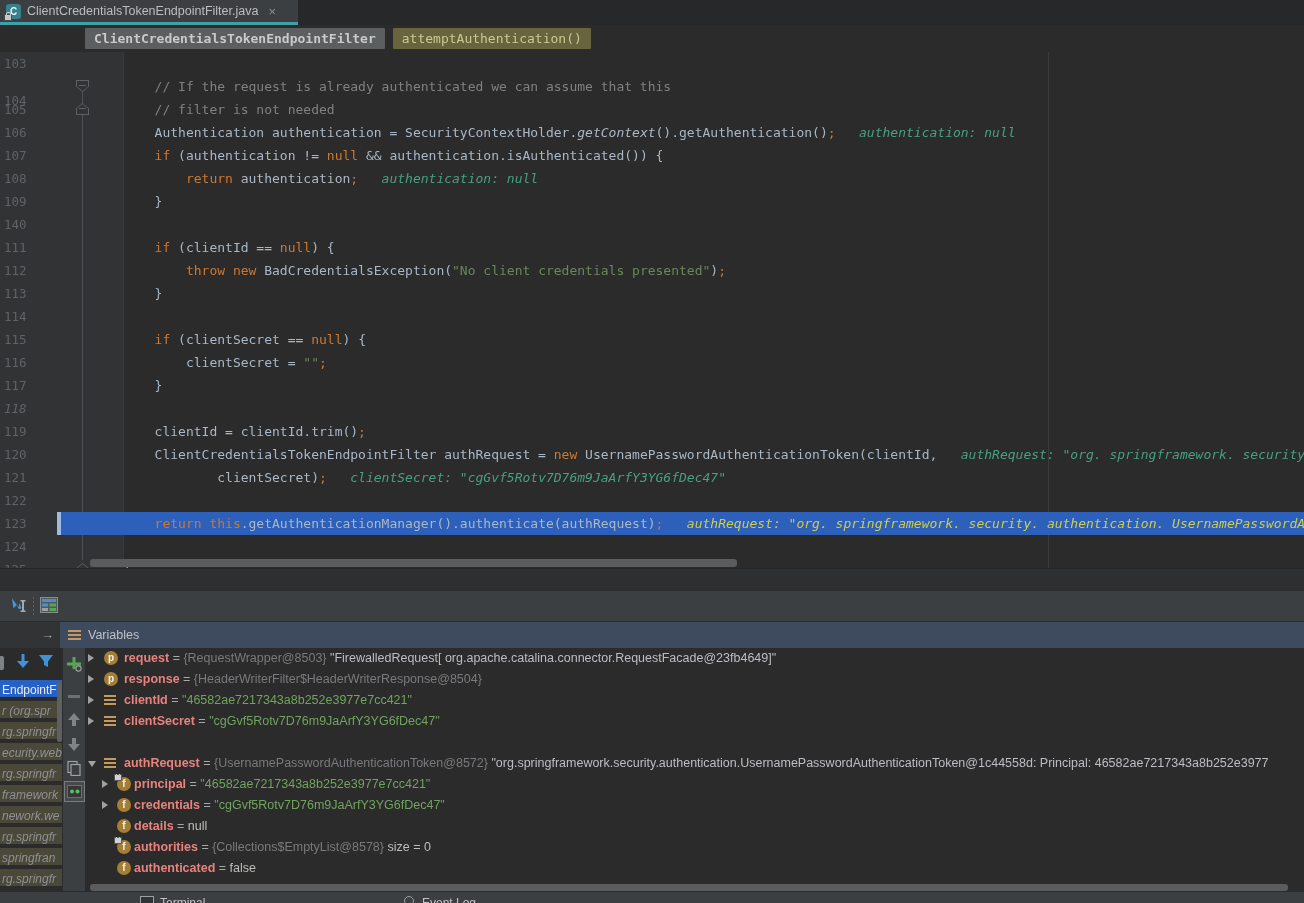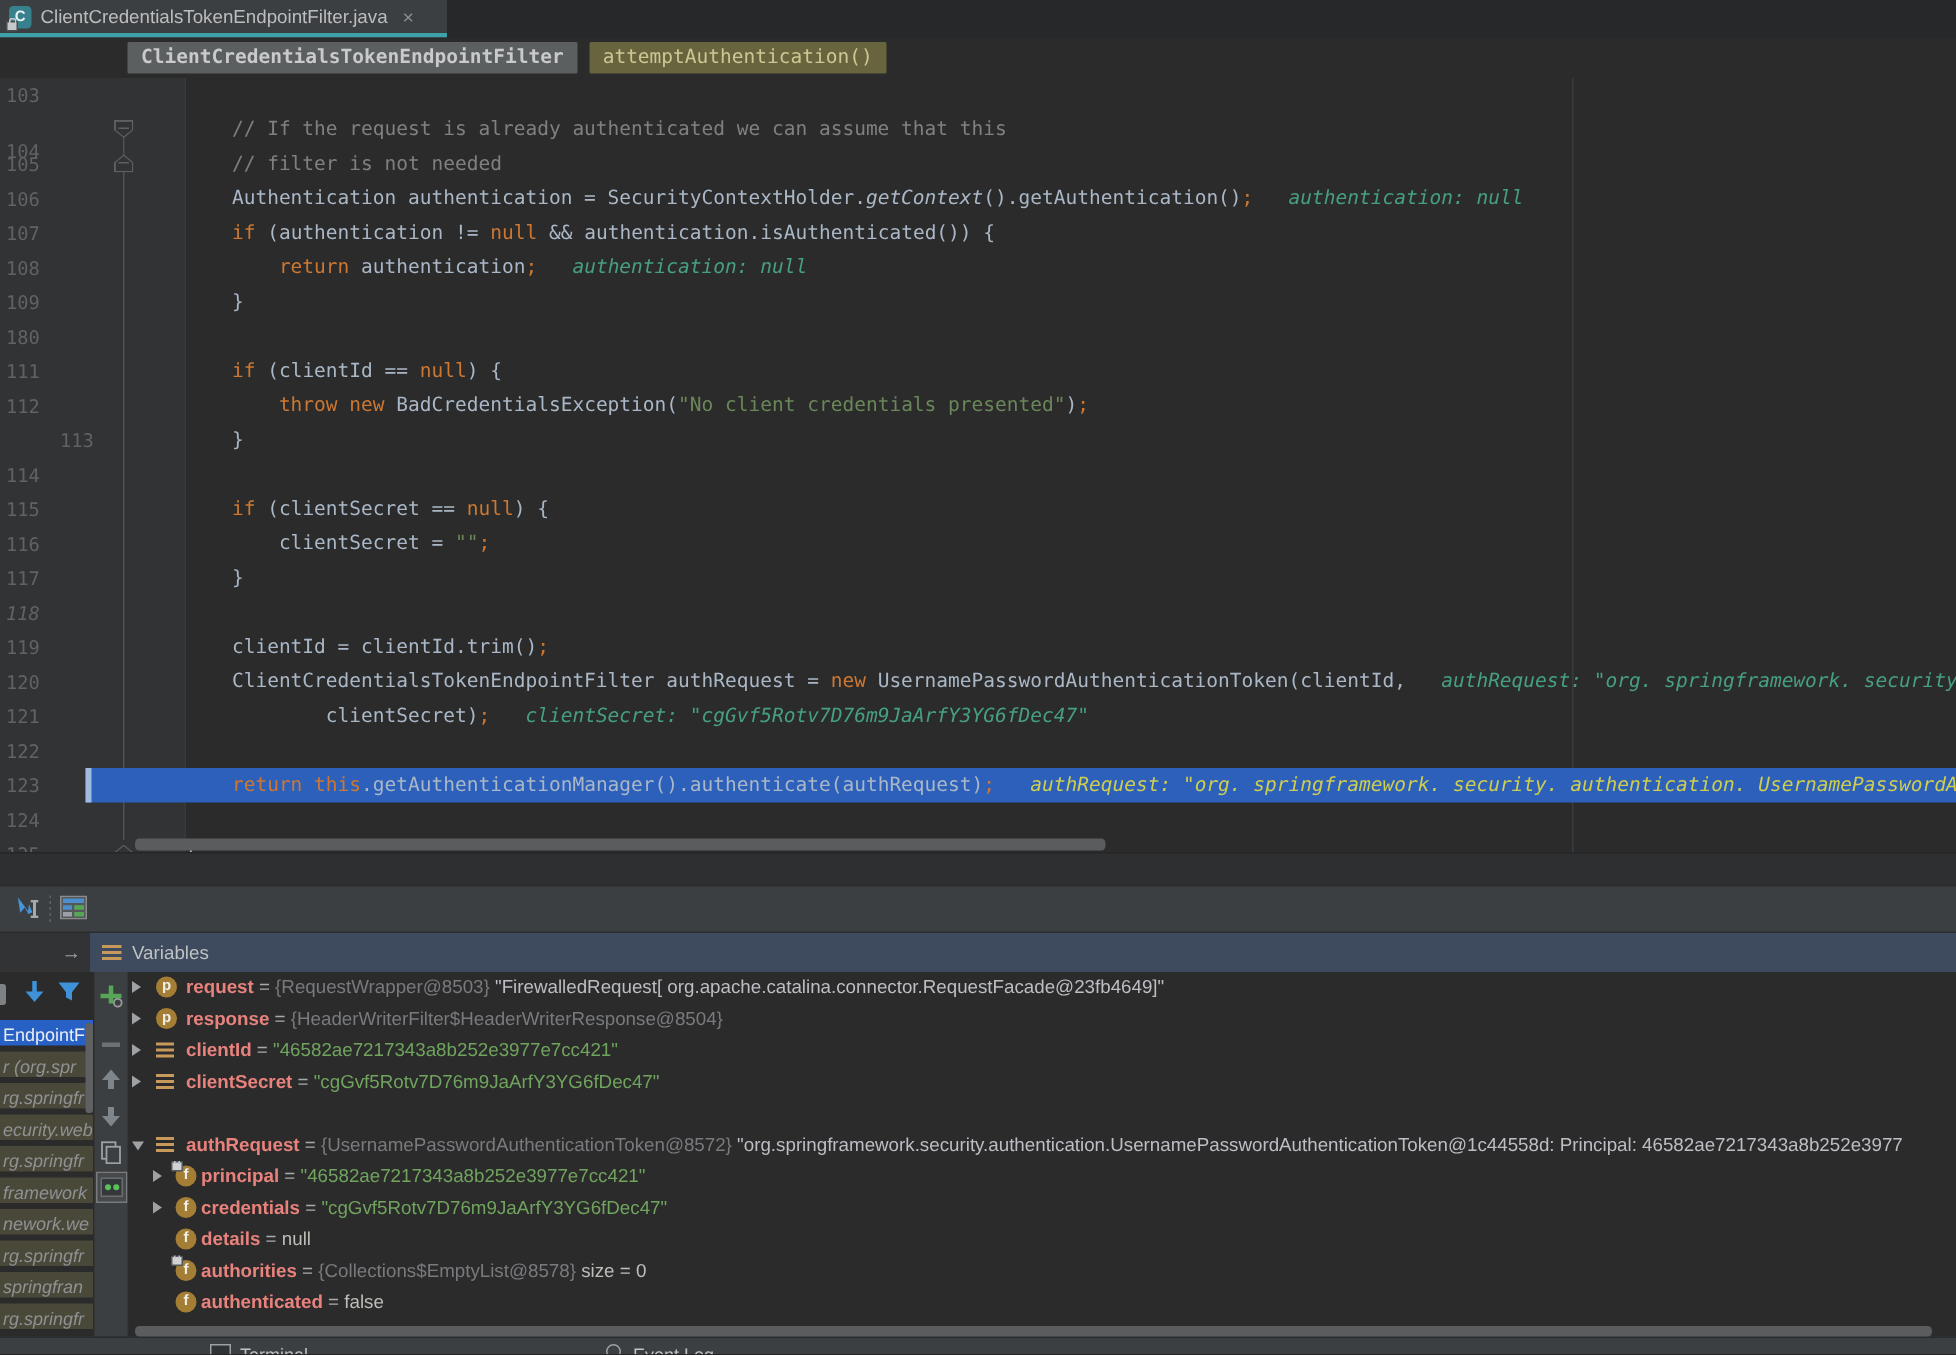--- a/index.html
+++ b/index.html
@@ -131,24 +131,24 @@
     <div class="fold-line"></div>
     <div class="exec-line" id="execLine" style="top: 460px;"></div>
     <div class="gutter-nums mono" id="gutterNums">
         <div class="ln" style="top: 0px;">103</div>
         <div class="ln" style="top: 37px;">104</div>
         <div class="ln" style="top: 46px;">105</div>
         <div class="ln" style="top: 69px;">106</div>
         <div class="ln" style="top: 92px;">107</div>
         <div class="ln" style="top: 115px;">108</div>
         <div class="ln" style="top: 138px;">109</div>
-        <div class="ln" style="top: 161px;">180</div>
+        <div class="ln" style="top: 161px;">140</div>
         <div class="ln" style="top: 184px;">111</div>
         <div class="ln" style="top: 207px;">112</div>
-        <div class="ln" style="top: 230px; margin-left: 36px;">113</div>
+        <div class="ln" style="top: 230px;">113</div>
         <div class="ln" style="top: 253px;">114</div>
         <div class="ln" style="top: 276px;">115</div>
         <div class="ln" style="top: 299px;">116</div>
         <div class="ln" style="top: 322px;">117</div>
         <div class="ln" style="top: 345px; font-style: italic;">118</div>
         <div class="ln" style="top: 368px;">119</div>
         <div class="ln" style="top: 391px;">120</div>
         <div class="ln" style="top: 414px;">121</div>
         <div class="ln" style="top: 437px;">122</div>
         <div class="ln" style="top: 460px;">123</div>

